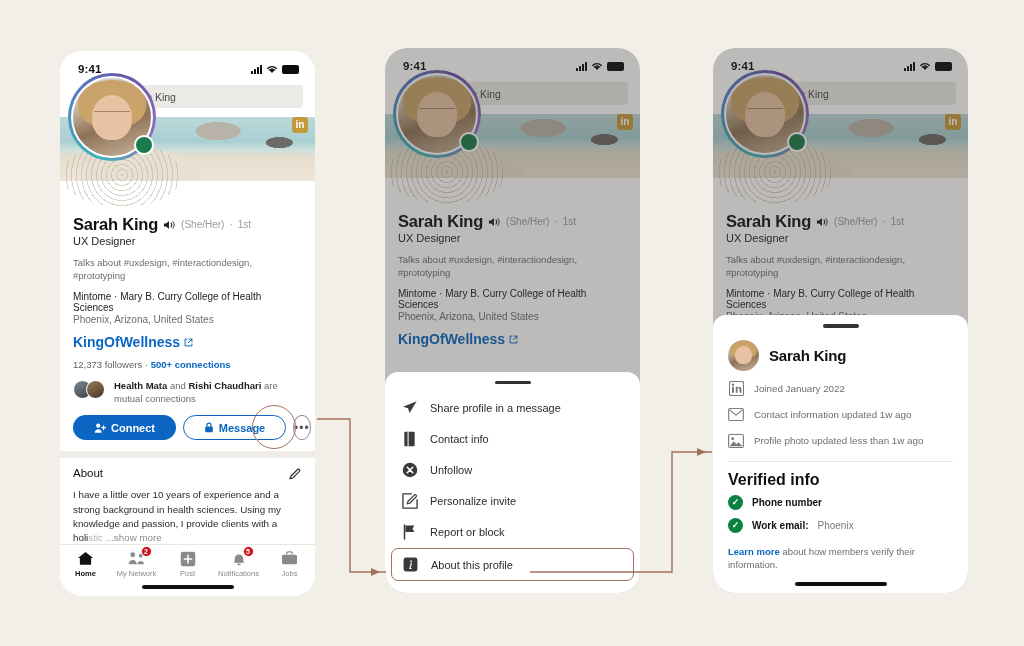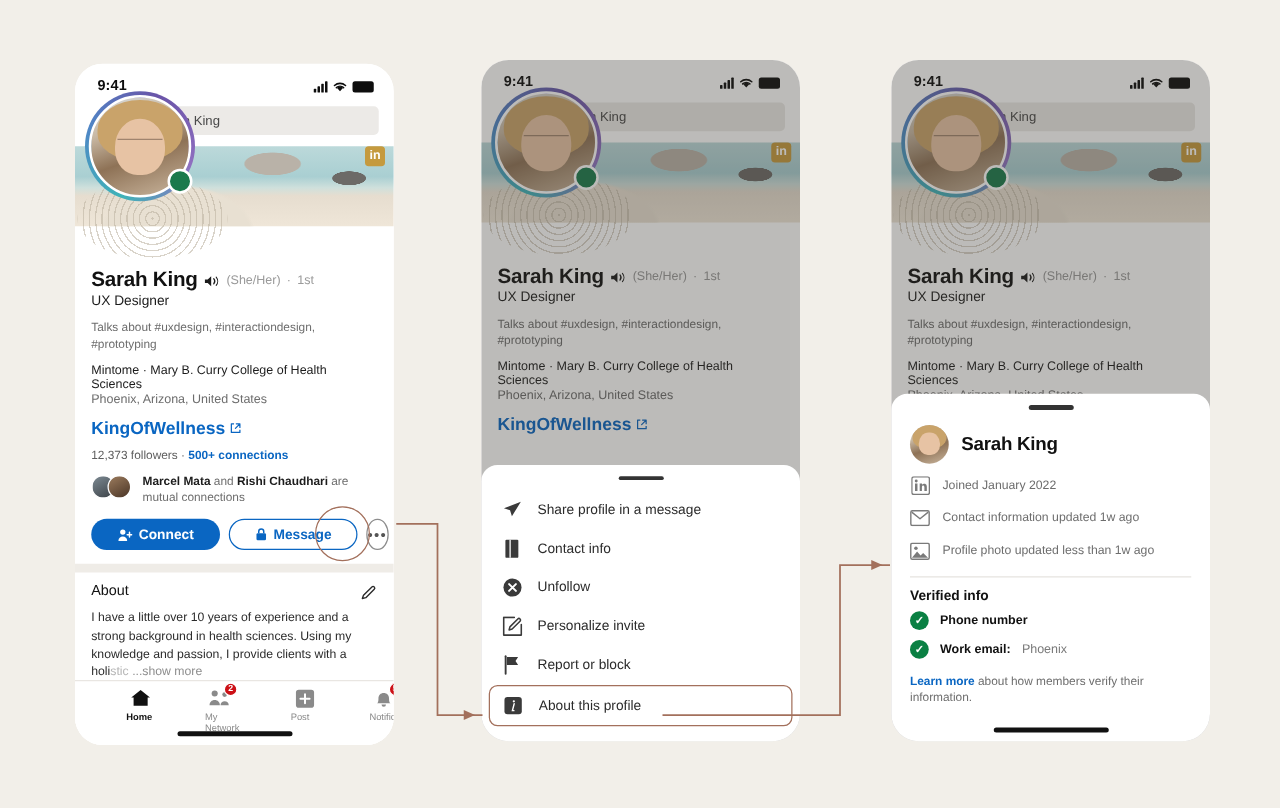--- a/index.html
+++ b/index.html
@@ -144,21 +144,21 @@
   .about-body { font-size: 9.8px; color: #2b2b2b; line-height: 1.46; margin-top: 7px; }
   .about-body .fade { color: #b5b5b5; }
   .about-body .showmore { color: #8d8d8d; }
 
   
   .bottomnav {
     position: absolute; left: 0; right: 0; bottom: 0; height: 52px;
     background: #fff; border-top: 1px solid #e9e6e2;
     display: flex; align-items: flex-start; padding-top: 5px;
   }
-  .navitem { flex: 1; display: flex; flex-direction: column; gap: 2px; position: relative; padding-left: 41px; }
+  .navitem { flex: 1; display: flex; flex-direction: column; align-items: center; gap: 2px; position: relative; }
   .navicon { position: relative; width: 22px; height: 17px; display:flex; align-items:center; justify-content:center;}
   .navlabel { font-size: 7.5px; color: #8a8a8a; }
   .navitem.active .navlabel { color: #111; font-weight: bold; }
   .badge {
     position: absolute; top: -4px; right: -4px; min-width: 11px; height: 11px;
     border-radius: 6px; background: #cc1016; color: #fff; font-size: 7px;
     font-weight: bold; display: flex; align-items: center; justify-content: center;
     padding: 0 2px; border: 1px solid #fff;
   }
   .homebar {
@@ -195,21 +195,21 @@
     background: linear-gradient(160deg,#d9dfe2 0%,#c9b9a4 30%,#8e7256 58%,#cbb79f 100%);
     position: relative;
   }
   .ap-avatar .hair{position:absolute;left:6%;top:2%;width:88%;height:62%;border-radius:50% 50% 44% 44%;background:#c9a36a;}
   .ap-avatar .face{position:absolute;left:24%;top:22%;width:52%;height:58%;border-radius:50% 50% 45% 45%;background:#e7c3a4;}
   .ap-name { font-size: 15px; font-weight: bold; color: #111; letter-spacing: -.2px; }
   .ap-row { display: flex; align-items: center; gap: 10px; padding: 5px 15px; }
   .ap-ico { width: 16px; height: 16px; flex: none; display:flex;align-items:center;justify-content:center;}
   .ap-text { font-size: 9.8px; color: #6d6d6d; }
   .ap-sep { height: 1px; background: #e6e3df; margin: 7px 15px 0; }
-  .ap-section { font-size: 11px; font-weight: bold; color: #111; padding: 9px 15px 2px; }
+  .ap-section { font-size: 16px; font-weight: bold; color: #111; padding: 9px 15px 2px; }
   .ap-vrow { display: flex; align-items: center; gap: 9px; padding: 4px 15px; }
   .check {
     width: 15px; height: 15px; border-radius: 50%; background: #0a8043; flex: none;
     display: flex; align-items: center; justify-content: center;
     color: #fff; font-size: 9px; font-weight: bold;
   }
   .ap-vlabel { font-size: 10px; font-weight: bold; color: #111; }
   .ap-vvalue { font-size: 10px; color: #7a7a7a; }
   .ap-learn { font-size: 9.5px; color: #6d6d6d; line-height: 1.42; padding: 8px 15px 0; }
   .ap-learn b { color: #0a66c2; font-weight: bold; }
@@ -302,21 +302,21 @@
           <span>·</span>
           <b>500+ connections</b>
         </div>
 
         <div class="mutual">
           <span class="mut-faces">
               <span></span>
               <span></span>
             </span>
           <span class="mut-text">
-            <b>Marcel Mata</b><span> and </span><b>Rishi Chaudhari</b><span> are mutual connections</span>
+            <b>Health Mata</b><span> and </span><b>Rishi Chaudhari</b><span> are mutual connections</span>
           </span>
         </div>
 
         <div class="ctarow" style="position:relative">
           <div class="btn-connect">
             <svg width="12" height="12" viewBox="0 0 13 13">
                 <circle cx="4.6" cy="4" r="2.3" fill="#fff"></circle>
                 <path d="M.8 11.6c0-2.3 1.7-3.8 3.8-3.8s3.8 1.5 3.8 3.8Z" fill="#fff"></path>
                 <path d="M10.4 4.2v4M8.4 6.2h4" stroke="#fff" stroke-width="1.3" stroke-linecap="round"></path>
               </svg>

